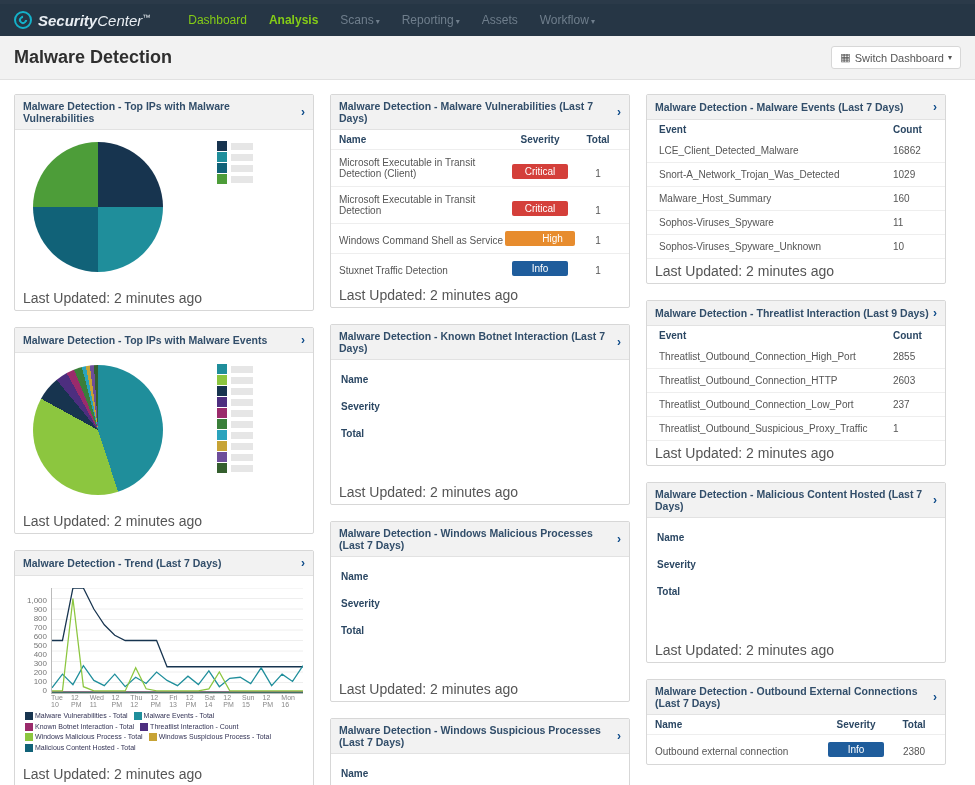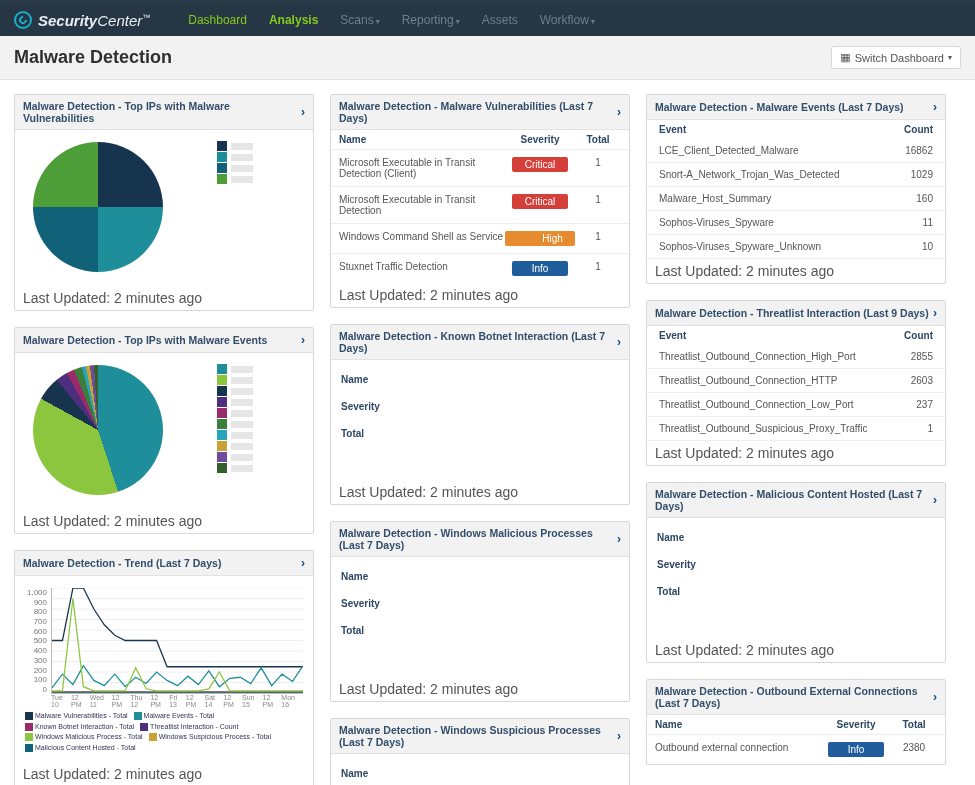--- a/index.html
+++ b/index.html
@@ -22,50 +22,50 @@
   
   .grid { display: grid; grid-template-columns: 300px 300px 300px; gap: 16px; padding: 14px; align-items:start;}
   .col { display:flex; flex-direction:column; gap:16px; }
   .panel { border: 1px solid #d7d7d7; border-radius: 2px; background:#fff;}
   .panel-head { background: #f2f2f2; border-bottom: 1px solid #e2e2e2; padding: 5px 8px; display: flex; justify-content: space-between; align-items: center; font-size: 10.5px; font-weight: 700; color: #324e6a; cursor:pointer;}
   .panel-head .chev { color: #0f4c8a; font-weight:700; font-size:12px;}
   .panel-body { padding: 8px; position:relative;}
   .footer { font-size: 14px; color:#555; padding: 4px 8px; }
   
   .thead { display:flex; padding:4px 8px; border-bottom:1px solid #eee; font-weight:700; color:#2b4763; font-size:10px;}
-  .trow { display:flex; padding:7px 8px; border-bottom:1px solid #eee; align-items:flex-start; font-size:10px; color:#555;}
+  .trow { display:flex; padding:7px 8px; border-bottom:1px solid #eee; align-items:flex-end; font-size:10px; color:#555;}
   .trow:last-child{border-bottom:none;}
   .cell-grow{flex:1;}
   .cell-sev{width:70px; text-align:center;}
   .cell-tot{width:46px; text-align:center;}
   .badge { display:inline-block; padding:2px 12px; border-radius:2px; color:#fff; font-size:10px; font-weight:400; min-width:56px; text-align:center;}
   .b-critical{background:#d43f3a;}
   .b-high{background:#e78c2e;padding-left:37px;}
   .b-info{background:#1f5d9c;}
   
   .ev-head{display:flex; padding:4px 12px; font-weight:700; color:#2b4763; font-size:10px;}
   .ev-row{display:flex; padding:6px 12px; border-bottom:1px solid #eee; font-size:10px; color:#555; align-items:center;}
   .ev-event{flex:1;}
-  .ev-count{width:40px; text-align:right;}
+  .ev-count{width:40px; text-align:left;}
   .scrollpane{max-height:130px; overflow-y:auto;}
   .scrollpane::-webkit-scrollbar{width:7px;}
   .scrollpane::-webkit-scrollbar-thumb{background:#bcbcbc; border-radius:4px;}
   
   .emptylabels{padding:6px 10px;}
   .emptylabels div{padding:8px 0; font-weight:700; color:#2b4763; font-size:10px;}
   
   .pie-wrap{display:flex; align-items:flex-start;}
   .pie{width:130px; height:130px; border-radius:50%; margin:4px 4px 6px 10px;}
   .legend{margin-left:50px; margin-top:2px;}
   .legend div{display:flex; align-items:center; gap:4px; margin:1px 0;}
   .lg-sw{width:10px; height:10px;}
   .lg-tx{color:#d0d0d0; width:22px; height:7px; background:#e6e6e6;}
   
   .chartbox{position:relative; height:120px; margin:4px 0 2px 2px; font-size:8px; color:#777;}
-  .yaxis{position:absolute; left:0; top:0; bottom:14px; width:24px; display:flex; flex-direction:column; justify-content:space-between; align-items:flex-end; padding-right:2px;}
+  .yaxis{position:absolute; left:0; top:8px; bottom:14px; width:24px; display:flex; flex-direction:column; justify-content:space-between; align-items:flex-end; padding-right:2px;}
   .plot{position:absolute; left:26px; right:2px; top:0; bottom:14px; border-left:1px solid #bbb; border-bottom:1px solid #bbb;}
   .xaxis{position:absolute; left:26px; right:2px; bottom:0; display:flex; justify-content:space-between; font-size:7px; color:#888;}
   .chart-legend{font-size:7px; color:#335; line-height:1.2; padding:2px 2px 0 2px;}
   .cl-item{display:inline-flex; align-items:center; margin-right:6px;}
   .cl-sw{width:8px; height:8px; margin-right:2px; display:inline-block;}
   svg.lines{width:100%; height:100%;}
   .gridline{stroke:#eee; stroke-width:1;}
 </style>
 </head>
 <body>

